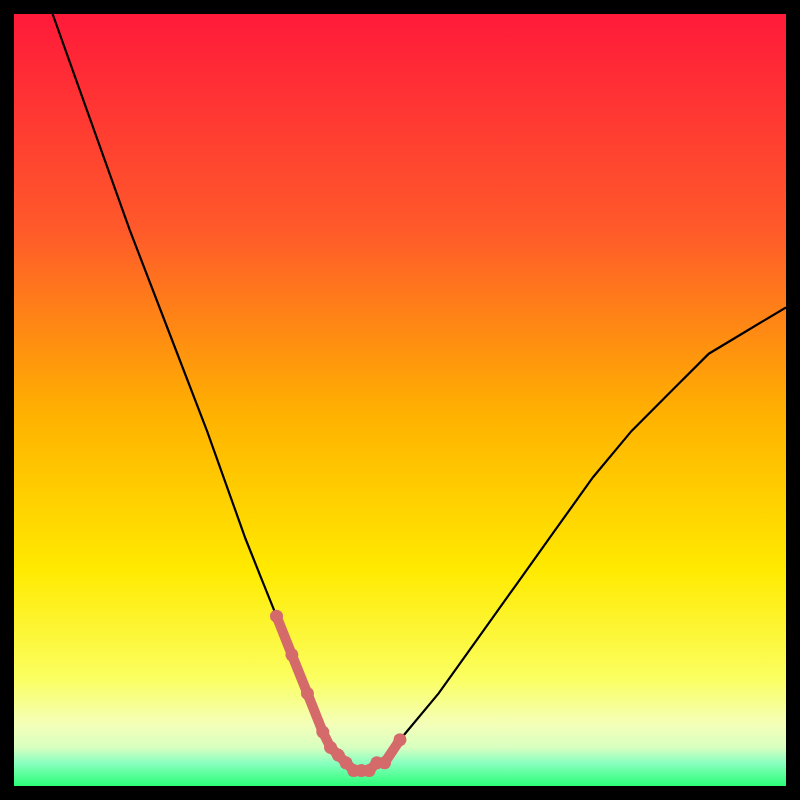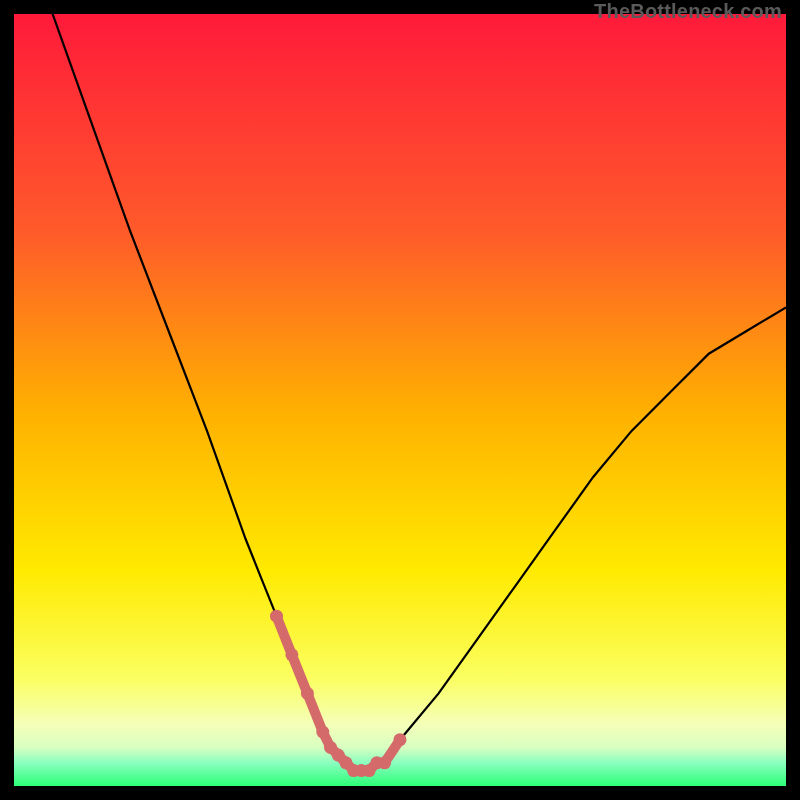--- a/index.html
+++ b/index.html
@@ -83,14 +83,13 @@
           <circle cx="339.7" cy="756.6" r="6.5" fill="#d46a6a" stroke="none"></circle>
           <circle cx="347.4" cy="756.6" r="6.5" fill="#d46a6a" stroke="none"></circle>
           <circle cx="355.1" cy="756.6" r="6.5" fill="#d46a6a" stroke="none"></circle>
           <circle cx="362.8" cy="748.8" r="6.5" fill="#d46a6a" stroke="none"></circle>
           <circle cx="370.6" cy="748.8" r="6.5" fill="#d46a6a" stroke="none"></circle>
           <circle cx="386.0" cy="725.7" r="6.5" fill="#d46a6a" stroke="none"></circle>
         </g>
     </svg>
   </div>
 
-  <div class="watermark">TheBottleneck.com</div>
 </div>
 
 </body></html>

